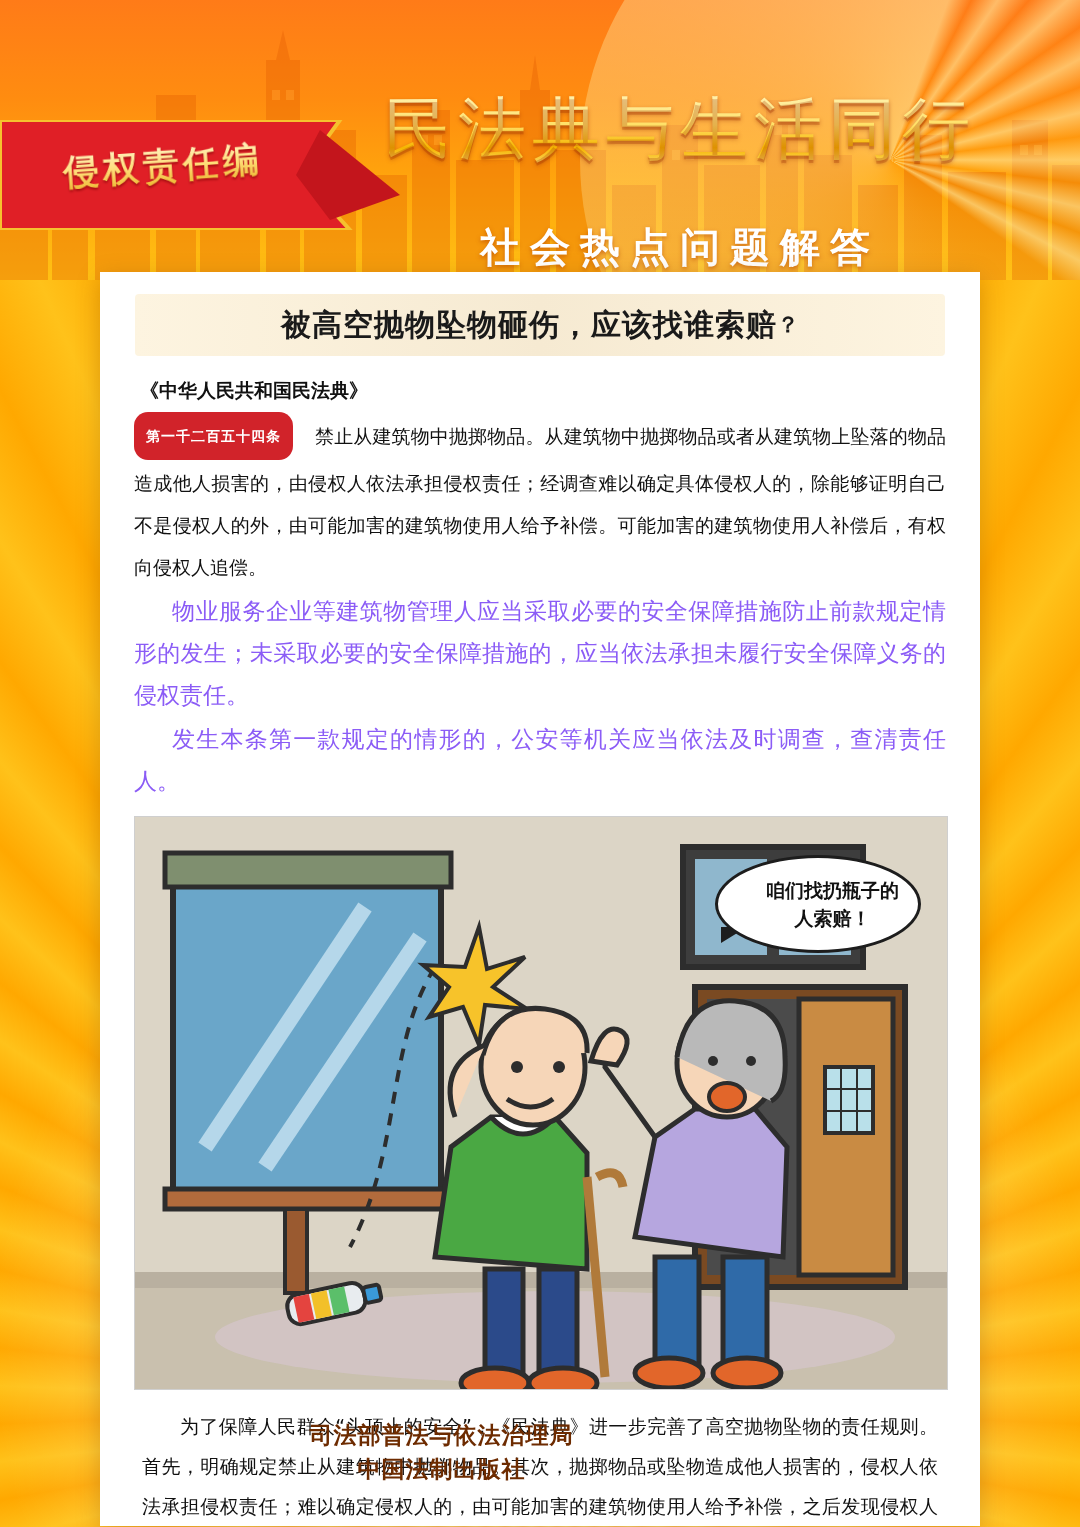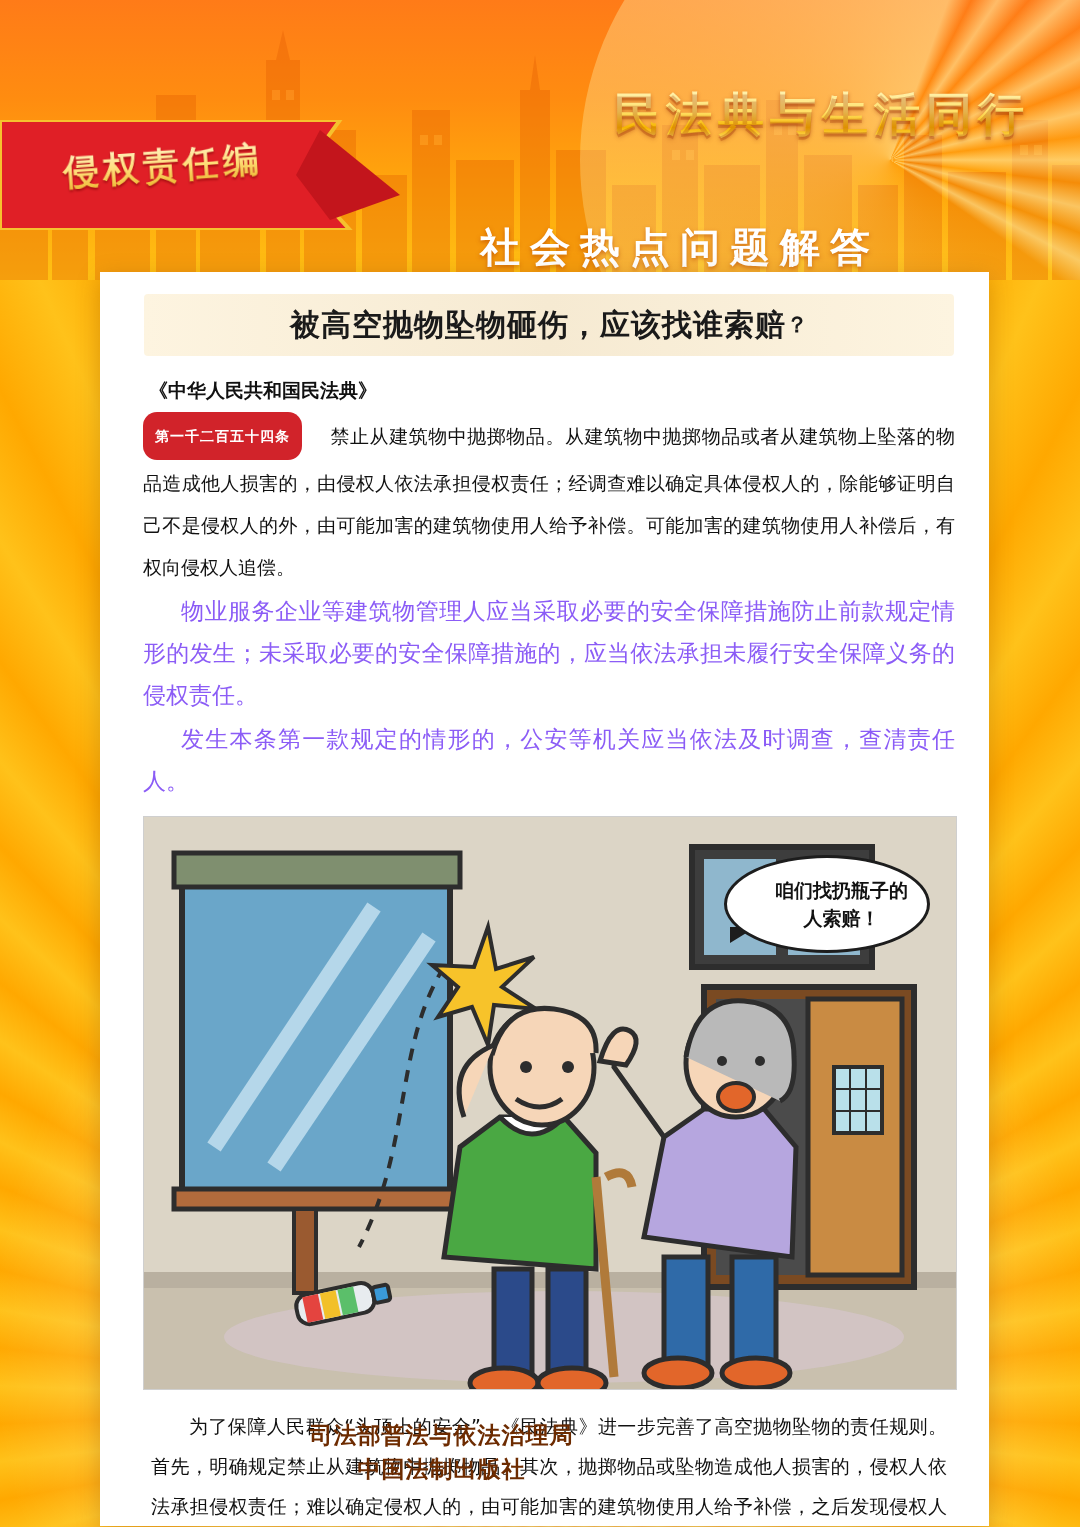--- a/index.html
+++ b/index.html
@@ -76,24 +76,24 @@
       rgba(255,240,170,0.55) 84deg, rgba(255,200,60,0.0) 91deg,
       rgba(255,240,170,0.55) 98deg, rgba(255,200,60,0.0) 105deg,
       rgba(255,240,170,0.55) 360deg);
     border-radius: 50%;
   }
 
   .main-title {
     position: absolute;
     left: 330px; top: 84px;
     width: 700px;
-    text-align: right;
+    text-align: center;
     font-family: "DejaVu Sans", "Liberation Sans", sans-serif;
-    font-size: 46px;
-    font-weight: bold;
+    font-size: 68px;
+    font-weight: normal;
     letter-spacing: 6px;
     color: #ffe98a;
     background: linear-gradient(180deg, #fff8c9 0%, #ffe066 45%, #f6b500 70%, #ffeea2 100%);
     -webkit-background-clip: text;
     background-clip: text;
     -webkit-text-fill-color: transparent;
     text-shadow: 0 3px 0 rgba(150,40,0,0.25);
     filter: drop-shadow(0 2px 2px rgba(140,30,0,0.45));
   }
   .sub-title {
@@ -133,21 +133,20 @@
   }
 
   
   .sheet {
     position: absolute;
     left: 100px; top: 272px;
     width: 880px;
     height: 1254px;
     background: #ffffff;
     box-shadow: 0 6px 22px rgba(120,60,0,0.28);
-    padding-left: 9px;
   }
   .sheet-inner {
     padding: 22px 34px 10px 34px;
   }
 
   .q-banner {
     margin: 0 auto;
     width: 810px;
     height: 62px;
     background: linear-gradient(90deg,#fdf4e0 0%, #f6ead2 50%, #fdf4e0 100%);
@@ -184,21 +183,21 @@
   }
   .article-badge {
     display: inline-block;
     background: #d1232a;
     color: #fff;
     font-size: 14px;
     font-weight: bold;
     letter-spacing: 1px;
     border-radius: 14px;
     padding: 3px 12px;
-    margin-right: 28px;
+    margin-right: 22px;
     position: relative;
     top: -2px;
   }
   .para {
     margin-top: 2px;
     font-size: 23px;
     line-height: 42px;
     color: #8b5cf6;
     text-align: justify;
     text-indent: 38px;

